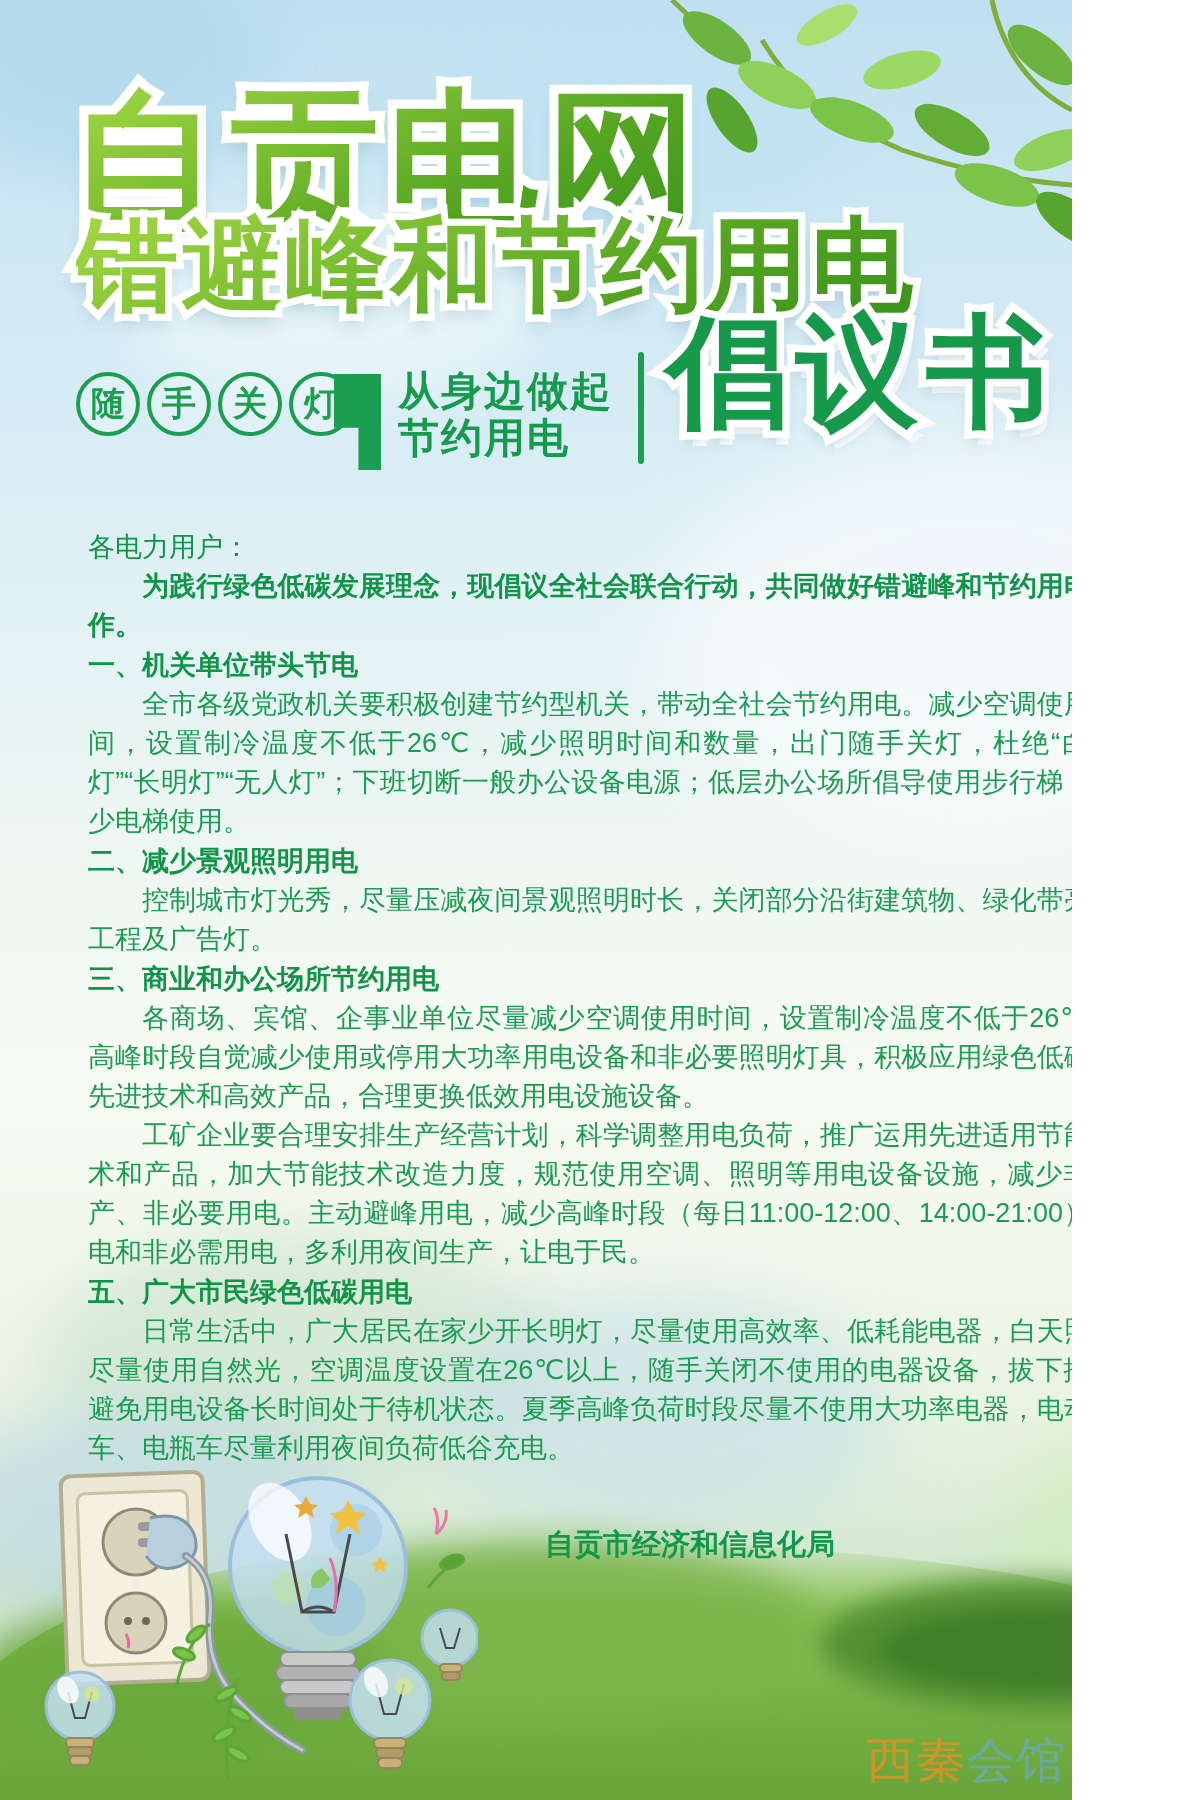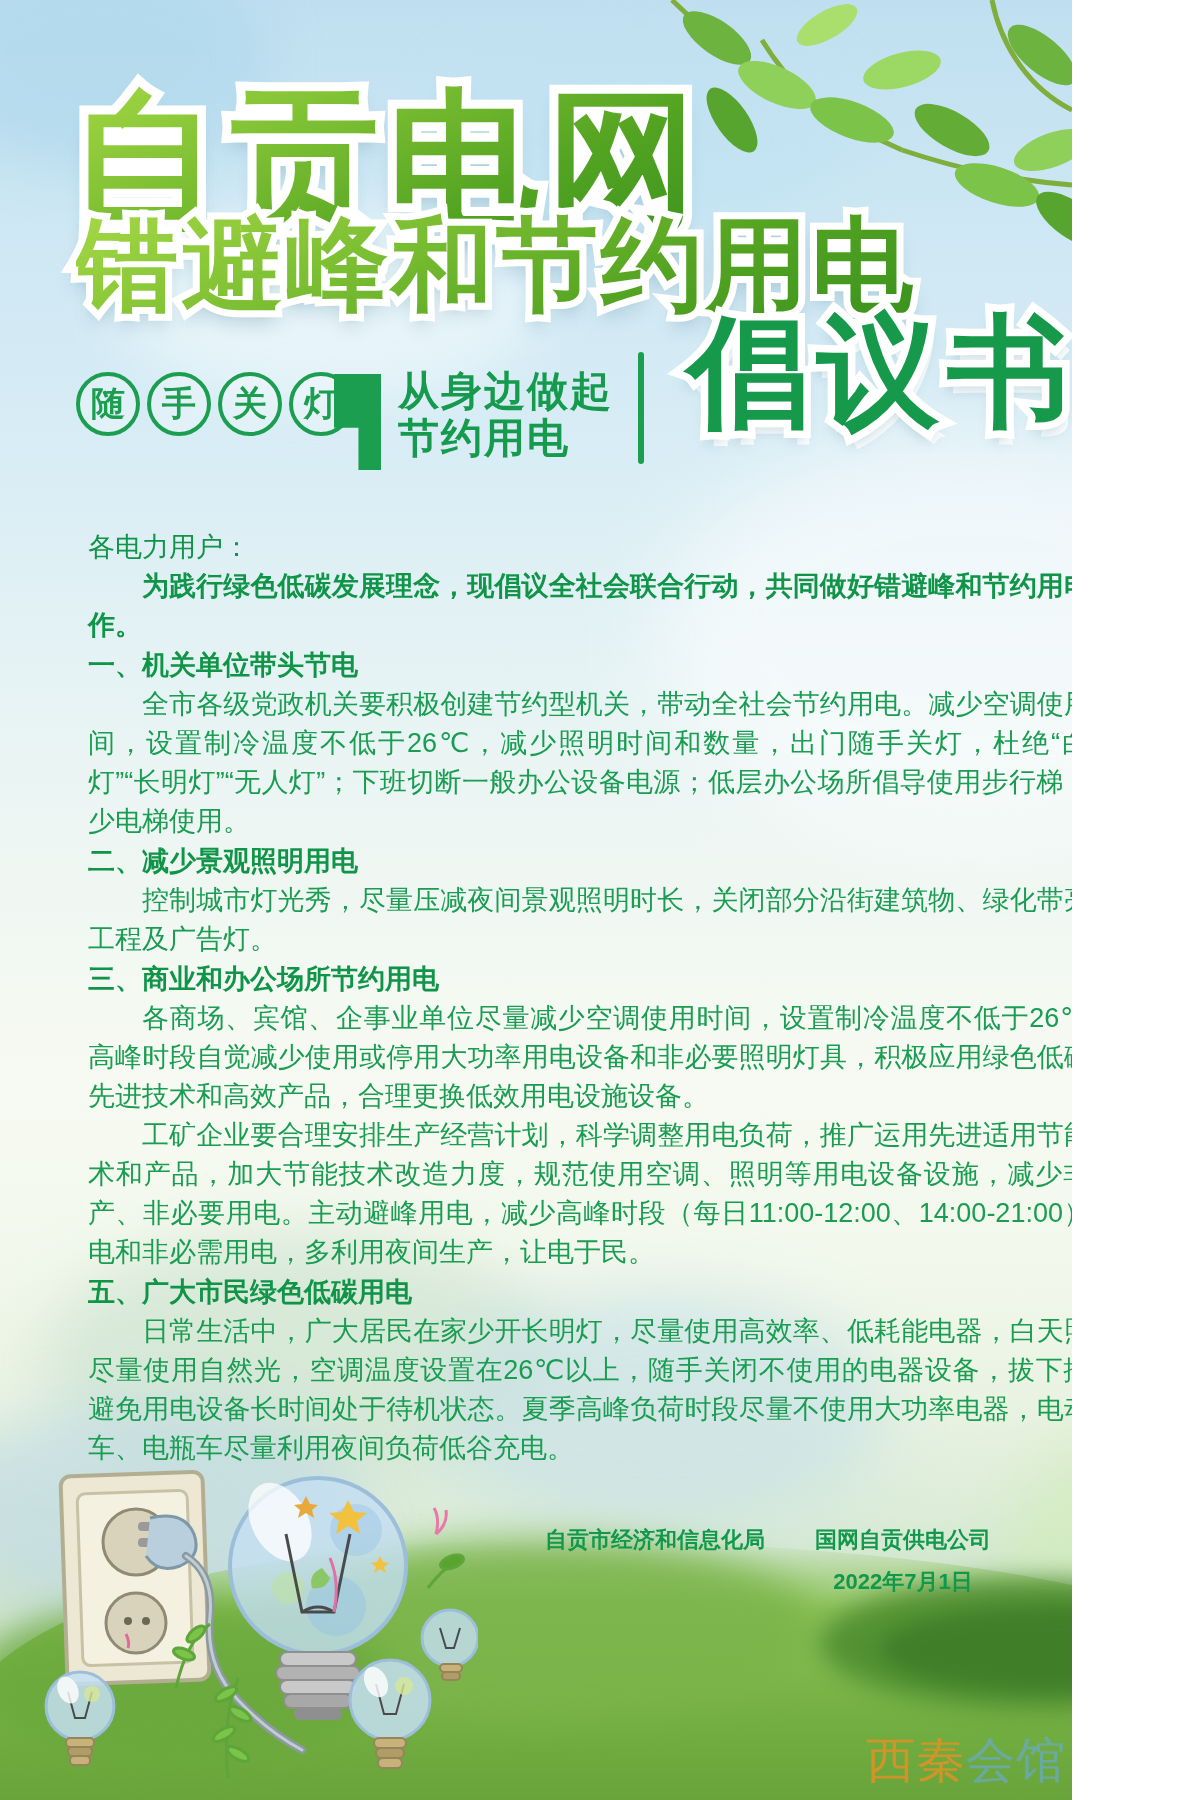--- a/index.html
+++ b/index.html
@@ -29,21 +29,21 @@
   
   .outl{position:relative;color:transparent;font-weight:bold;white-space:nowrap;}
   .outl::before,.outl::after{content:attr(data-text);position:absolute;left:0;top:0;white-space:nowrap;}
   .outl::before{color:#fff;-webkit-text-stroke:18px #fff;
                 text-shadow:0 12px 18px rgba(105,150,170,.45),0 4px 6px rgba(105,150,170,.35);}
   .outl::after{background:linear-gradient(155deg,#a8da46 0%,#79bd31 38%,#54a422 66%,#38911c 100%);
                -webkit-background-clip:text;background-clip:text;color:transparent;}
   .title1{left:70px;top:62px;font-size:150px;letter-spacing:9px;position:absolute;}
   .title2{left:76px;top:198px;font-size:102px;letter-spacing:3px;position:absolute;}
   .title2::before{-webkit-text-stroke:14px #fff;}
-  .book{left:687px;top:292px;font-size:122px;letter-spacing:8px;position:absolute;}
+  .book{left:666px;top:292px;font-size:122px;letter-spacing:8px;position:absolute;}
   .book::before{-webkit-text-stroke:15px #fff;
                 text-shadow:0 10px 14px rgba(105,150,170,.4),6px 14px 0 rgba(255,255,255,.9);}
   .book::after{background:none;-webkit-background-clip:initial;color:#17994c;}
 
   
   .circles{position:absolute;left:76px;top:372px;display:flex;gap:7px;}
   .circle{width:56px;height:56px;border:4px solid #1b9e4f;border-radius:50%;
           display:flex;align-items:center;justify-content:center;
           font-size:34px;font-weight:bold;color:#1b9e4f;background:rgba(255,255,255,.25);}
   .quote{position:absolute;left:334px;top:374px;width:47px;height:96px;background:#1b9e4f;
@@ -55,21 +55,21 @@
   
   .content{position:absolute;left:88px;top:528px;width:1030px;color:#1a9d52;
            font-size:27px;line-height:39px;text-align:justify;}
   .content .salut{font-weight:normal;color:#0f9448;}
   .content .intro{font-weight:bold;color:#0f9448;text-indent:2em;margin:0;}
   .content .sec-h{font-weight:bold;color:#0f9448;margin-top:1px;}
   .content .sec-b{text-indent:2em;margin:0;}
 
   
   .footer{position:absolute;left:545px;top:1525px;display:flex;gap:50px;
-          color:#11984b;font-weight:bold;font-size:22px;}
+          color:#11984b;font-weight:bold;font-size:29px;}
   .footer .col{display:flex;flex-direction:column;align-items:center;gap:12px;}
 
   
   .wm{position:absolute;right:6px;bottom:6px;font-size:49px;font-weight:normal;letter-spacing:1px;}
   .wm .o{color:rgba(230,145,35,.8);}
   .wm .t{color:rgba(105,170,210,.65);}
 
   .deco{position:absolute;pointer-events:none;}
   .leaves{right:0;top:0;}
   .bulbs{left:18px;top:1438px;}
@@ -148,24 +148,20 @@
     <p class="sec-b">工矿企业要合理安排生产经营计划，科学调整用电负荷，推广运用先进适用节能技术和产品，加大节能技术改造力度，规范使用空调、照明等用电设备设施，减少非生产、非必要用电。主动避峰用电，减少高峰时段（每日11:00-12:00、14:00-21:00）用电和非必需用电，多利用夜间生产，让电于民。</p>
 
     <div class="sec-h">五、广大市民绿色低碳用电</div>
     <p class="sec-b">日常生活中，广大居民在家少开长明灯，尽量使用高效率、低耗能电器，白天照明尽量使用自然光，空调温度设置在26℃以上，随手关闭不使用的电器设备，拔下插头避免用电设备长时间处于待机状态。夏季高峰负荷时段尽量不使用大功率电器，电动汽车、电瓶车尽量利用夜间负荷低谷充电。</p>
   </div>
 
   <div class="footer">
     <div class="col">
       <div>自贡市经济和信息化局</div>
     </div>
-    <div class="col">
-      <div>国网自贡供电公司</div>
-      <div>2022年7月1日</div>
-    </div>
   </div>
 
   <svg class="deco bulbs" width="460" height="362" viewBox="0 0 460 362">
 
     <g>
       <rect x="46" y="36" width="142" height="208" rx="10" fill="#ece8d4" stroke="#b3ae92" stroke-width="4" transform="rotate(-2 117 140)"></rect>
       <rect x="62" y="54" width="110" height="172" rx="8" fill="#f4f1e1" stroke="#c7c2a6" stroke-width="3" transform="rotate(-2 117 140)"></rect>
       <circle cx="118" cy="104" r="33" fill="#d8d3ba" stroke="#8f8a74" stroke-width="3"></circle>
       <circle cx="118" cy="185" r="30" fill="#d8d3ba" stroke="#8f8a74" stroke-width="3"></circle>
       <circle cx="110" cy="183" r="4" fill="#6c6854"></circle>

